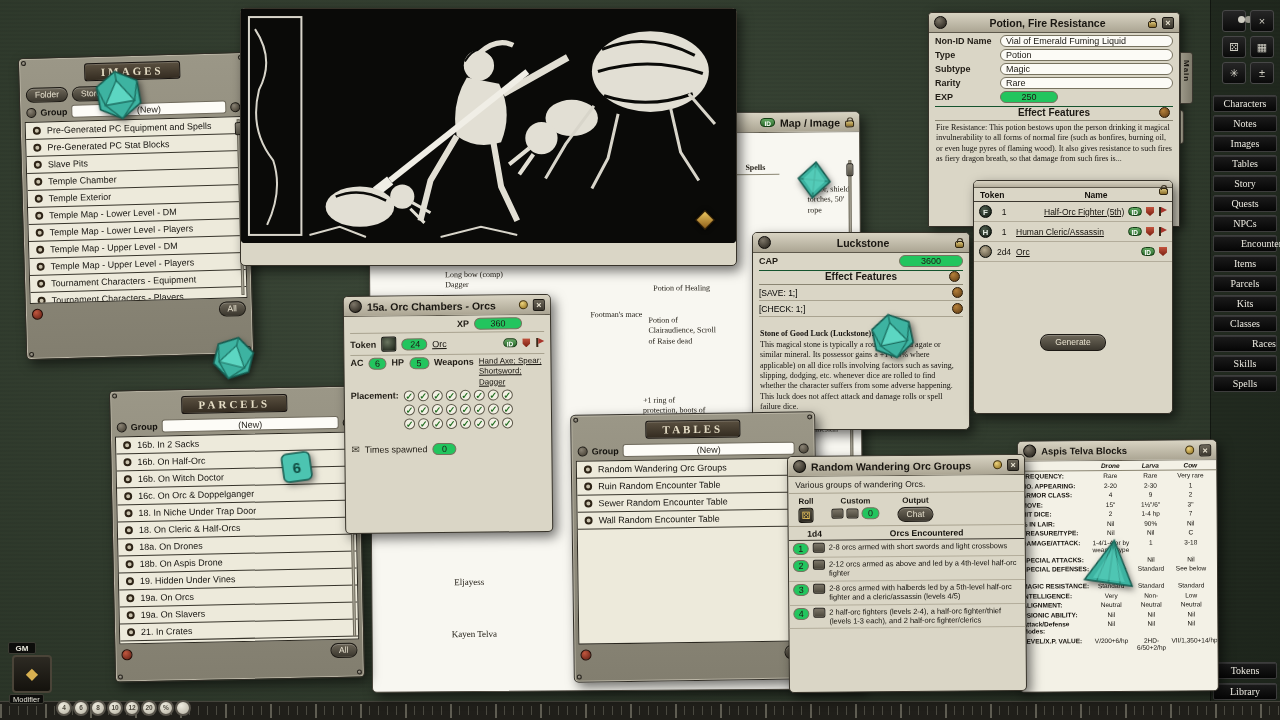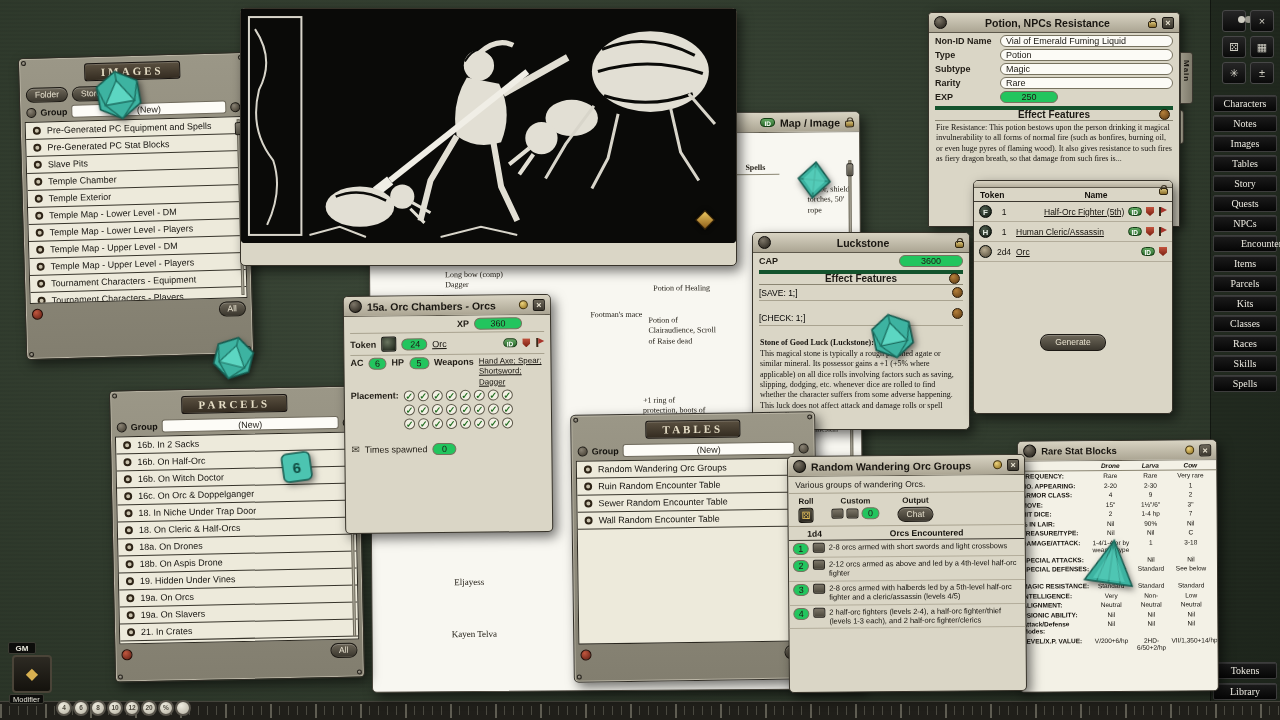--- a/index.html
+++ b/index.html
@@ -44,21 +44,21 @@
   .orb{width:13px;height:13px;border-radius:50%;background:radial-gradient(circle at 35% 30%,#7d7668,#201c15);border:1px solid #0e0c09;flex:none;}
   .sp{flex:1;}
   .xbtn{width:12px;height:12px;background:linear-gradient(#6d6759,#3b372e);border:1px solid #1a1712;border-radius:2px;color:#e8e2d0;font-size:9px;line-height:10px;text-align:center;flex:none;}
   .lck{position:relative;width:9px;height:7px;background:linear-gradient(#d8c37a,#8a6d2a);border:1px solid #2e2410;border-radius:2px;margin-top:3px;flex:none;}
   .lck::before{content:"";position:absolute;left:1px;top:-4px;width:4px;height:4px;border:1.5px solid #3a3020;border-bottom:none;border-radius:3px 3px 0 0;}
   .pinb{width:9px;height:9px;border-radius:50%;background:radial-gradient(circle at 35% 30%,#ecd27c,#8f6f1e);border:1px solid #40300a;flex:none;}
   .fieldrow{display:flex;align-items:center;gap:5px;margin:2px 6px;}
   .flabel{font-weight:bold;font-size:9px;color:#201c15;flex:none;}
   .fbox{flex:1;background:#fcfbf6;border:1px solid #77725f;border-radius:6px;height:12px;line-height:11px;font-size:9px;padding:0 5px;color:#1c1914;white-space:nowrap;overflow:hidden;}
   .oval{background:#22c55e;border:1px solid #77725f;border-radius:7px;height:12px;line-height:11px;font-size:9px;padding:0 8px;color:#1c1914;text-align:center;flex:none;}
-  .secband{margin:3px 6px 2px;border-top:4px solid #14532d;border-bottom:1px solid #8a8572;display:flex;align-items:flex-end;justify-content:center;position:relative;font-weight:bold;font-size:10px;color:#1c1914;height:15px;}
+  .secband{margin:3px 6px 2px;border-top:1px solid #14532d;border-bottom:1px solid #8a8572;display:flex;align-items:flex-start;justify-content:center;position:relative;font-weight:bold;font-size:10px;color:#1c1914;height:15px;}
   .braun{width:11px;height:11px;border-radius:50%;background:radial-gradient(circle at 35% 30%,#b5803a,#5c3a14);border:1px solid #2a1a07;position:absolute;right:3px;flex:none;}
   .desc{font-family:"Liberation Serif",serif;font-size:8px;color:#16130f;margin:2px 7px;line-height:1.3;white-space:pre-line;}
   .idb{background:linear-gradient(#63a963,#2c6b2c);border:1px solid #143d14;color:#fff;font-weight:bold;font-size:6.5px;border-radius:6px;padding:0 3px;height:9px;line-height:9px;flex:none;}
   .shieldi{width:8px;height:9px;background:linear-gradient(#c4543e,#7a1f10);clip-path:polygon(0 0,100% 0,100% 60%,50% 100%,0 60%);flex:none;}
   .flagi{width:9px;height:9px;position:relative;flex:none;}
   .flagi::before{content:"";position:absolute;left:1px;top:0;width:1.5px;height:9px;background:#3a2a1a;}
   .flagi::after{content:"";position:absolute;left:2.5px;top:0;border-top:3px solid transparent;border-bottom:3px solid transparent;border-left:6px solid #a8352b;}
   .tok{width:13px;height:13px;border-radius:50%;background:radial-gradient(circle at 35% 30%,#4d5c4c,#101810);border:1px solid #050805;color:#e2e9e1;font-weight:bold;font-size:8px;text-align:center;line-height:13px;flex:none;}
   .toksq{width:15px;height:15px;background:radial-gradient(circle at 40% 35%,#6a7660,#151b12);border:1px solid #060905;border-radius:2px;flex:none;}
   .lnk{text-decoration:underline;color:#14110c;white-space:nowrap;}
@@ -253,21 +253,21 @@
       <path d="M70,224 l30,-8 l26,10 M200,226 l40,-10 l36,8" stroke="#d8d5ca" stroke-width="2" fill="none"></path>
     </svg>
     <span class="marker"></span>
   </div>
 </div>
 
 <div class="win parchwin" style="left:928px;top:12px;width:252px;height:215px;z-index:5;border-radius:4px 4px 0 0;box-shadow:4px 2px 10px rgba(0,0,0,.5);">
   <div class="ptit">
     <span class="orb"></span>
     <span class="sp"></span>
-    <span>Potion, NPCs Resistance</span>
+    <span>Potion, Fire Resistance</span>
     <span class="sp"></span>
     <span class="lck"></span>
     <span class="xbtn">×</span>
   </div>
   <div class="fieldrow">
       <span class="flabel" style="width:60px;">Non-ID Name</span>
       <span class="fbox">Vial of Emerald Fuming Liquid</span>
     </div>
   <div class="fieldrow">
       <span class="flabel" style="width:60px;">Type</span>
@@ -347,21 +347,21 @@
   <div class="secband">
       <span>Effect Features</span>
       <span class="braun"></span>
     </div>
   <div class="fieldrow" style="border-bottom:1px solid #a9a390;padding-bottom:2px;">
     <span style="font-size:8.5px;">[SAVE: 1;]</span>
     <span class="sp"></span>
       <span class="braun" style="position:static;"></span>
   </div>
   <div class="fieldrow" style="border-bottom:1px solid #a9a390;padding-bottom:2px;">
-    <span style="font-size:8.5px;margin-top:10px;">[CHECK: 1;]</span>
+    <span style="font-size:8.5px;">[CHECK: 1;]</span>
     <span class="sp"></span>
       <span class="braun" style="position:static;"></span>
   </div>
   <div class="desc" style="height:96px;overflow:hidden;">
     <b>Stone of Good Luck (Luckstone):</b>
     <span>This magical stone is typically a rough polished agate or similar mineral. Its possessor gains a +1 (+5% where applicable) on all dice rolls involving factors such as saving, slipping, dodging, etc. whenever dice are rolled to find whether the character suffers from some adverse happening. This luck does not affect attack and damage rolls or spell failure dice.</span>
     <span style="display:block;margin-top:2px;">Additionally, the luckstone gives the possessor a +/-1% to 10% (at owner's option) on rolls for determination of magical items or division of treasure. The most favorable results will always be gained with...</span>
   </div>
 </div>
 
@@ -594,21 +594,21 @@
   <div class="wrow">
     <span class="oval" style="width:16px;padding:0 2px;">4</span>
     <span class="mbtn"></span>
     <span style="flex:1;">2 half-orc fighters (levels 2-4), a half-orc fighter/thief (levels 1-3 each), and 2 half-orc fighter/clerics</span>
   </div>
 </div>
 
 <div class="win parchwin statwin" style="left:1018px;top:440px;width:200px;height:252px;transform:rotate(-0.4deg);z-index:6;overflow:hidden;">
   <div class="ptit" style="font-size:9.5px;">
     <span class="orb"></span>
-    <span>Rare Stat Blocks</span>
+    <span>Aspis Telva Blocks</span>
     <span class="sp"></span>
     <span class="pinb"></span>
     <span class="xbtn">×</span>
   </div>
   <div class="srow shead">
     <span class="slabel"></span>
     <span class="sval">Drone</span>
     <span class="sval">Larva</span>
     <span class="sval">Cow</span>
   </div>
@@ -716,21 +716,21 @@
 <div class="sbtn" style="top:135px;">Images</div>
 <div class="sbtn" style="top:155px;">Tables</div>
 <div class="sbtn" style="top:175px;">Story</div>
 <div class="sbtn" style="top:195px;">Quests</div>
 <div class="sbtn" style="top:215px;margin-left:33px;">NPCs</div>
 <div class="sbtn" style="top:235px;padding-left:27px;">Encounters</div>
 <div class="sbtn" style="top:255px;">Items</div>
 <div class="sbtn" style="top:275px;">Parcels</div>
 <div class="sbtn" style="top:295px;">Kits</div>
 <div class="sbtn" style="top:315px;">Classes</div>
-<div class="sbtn" style="top:335px;">Races</div>
+<div class="sbtn" style="top:335px;text-align:right;">Races</div>
 <div class="sbtn" style="top:355px;">Skills</div>
 <div class="sbtn" style="top:375px;">Spells</div>
 <div class="sbtn" style="top:662px;">Tokens</div>
 <div class="sbtn" style="top:683px;">Library</div>
 
 <div class="topbtn" style="right:34px;top:10px;"><span class="ppl"></span></div>
 <div class="topbtn" style="right:6px;top:10px;">×</div>
 <div class="topbtn" style="right:34px;top:36px;">⚄</div>
 <div class="topbtn" style="right:6px;top:36px;">▦</div>
 <div class="topbtn" style="right:34px;top:62px;">✳</div>

